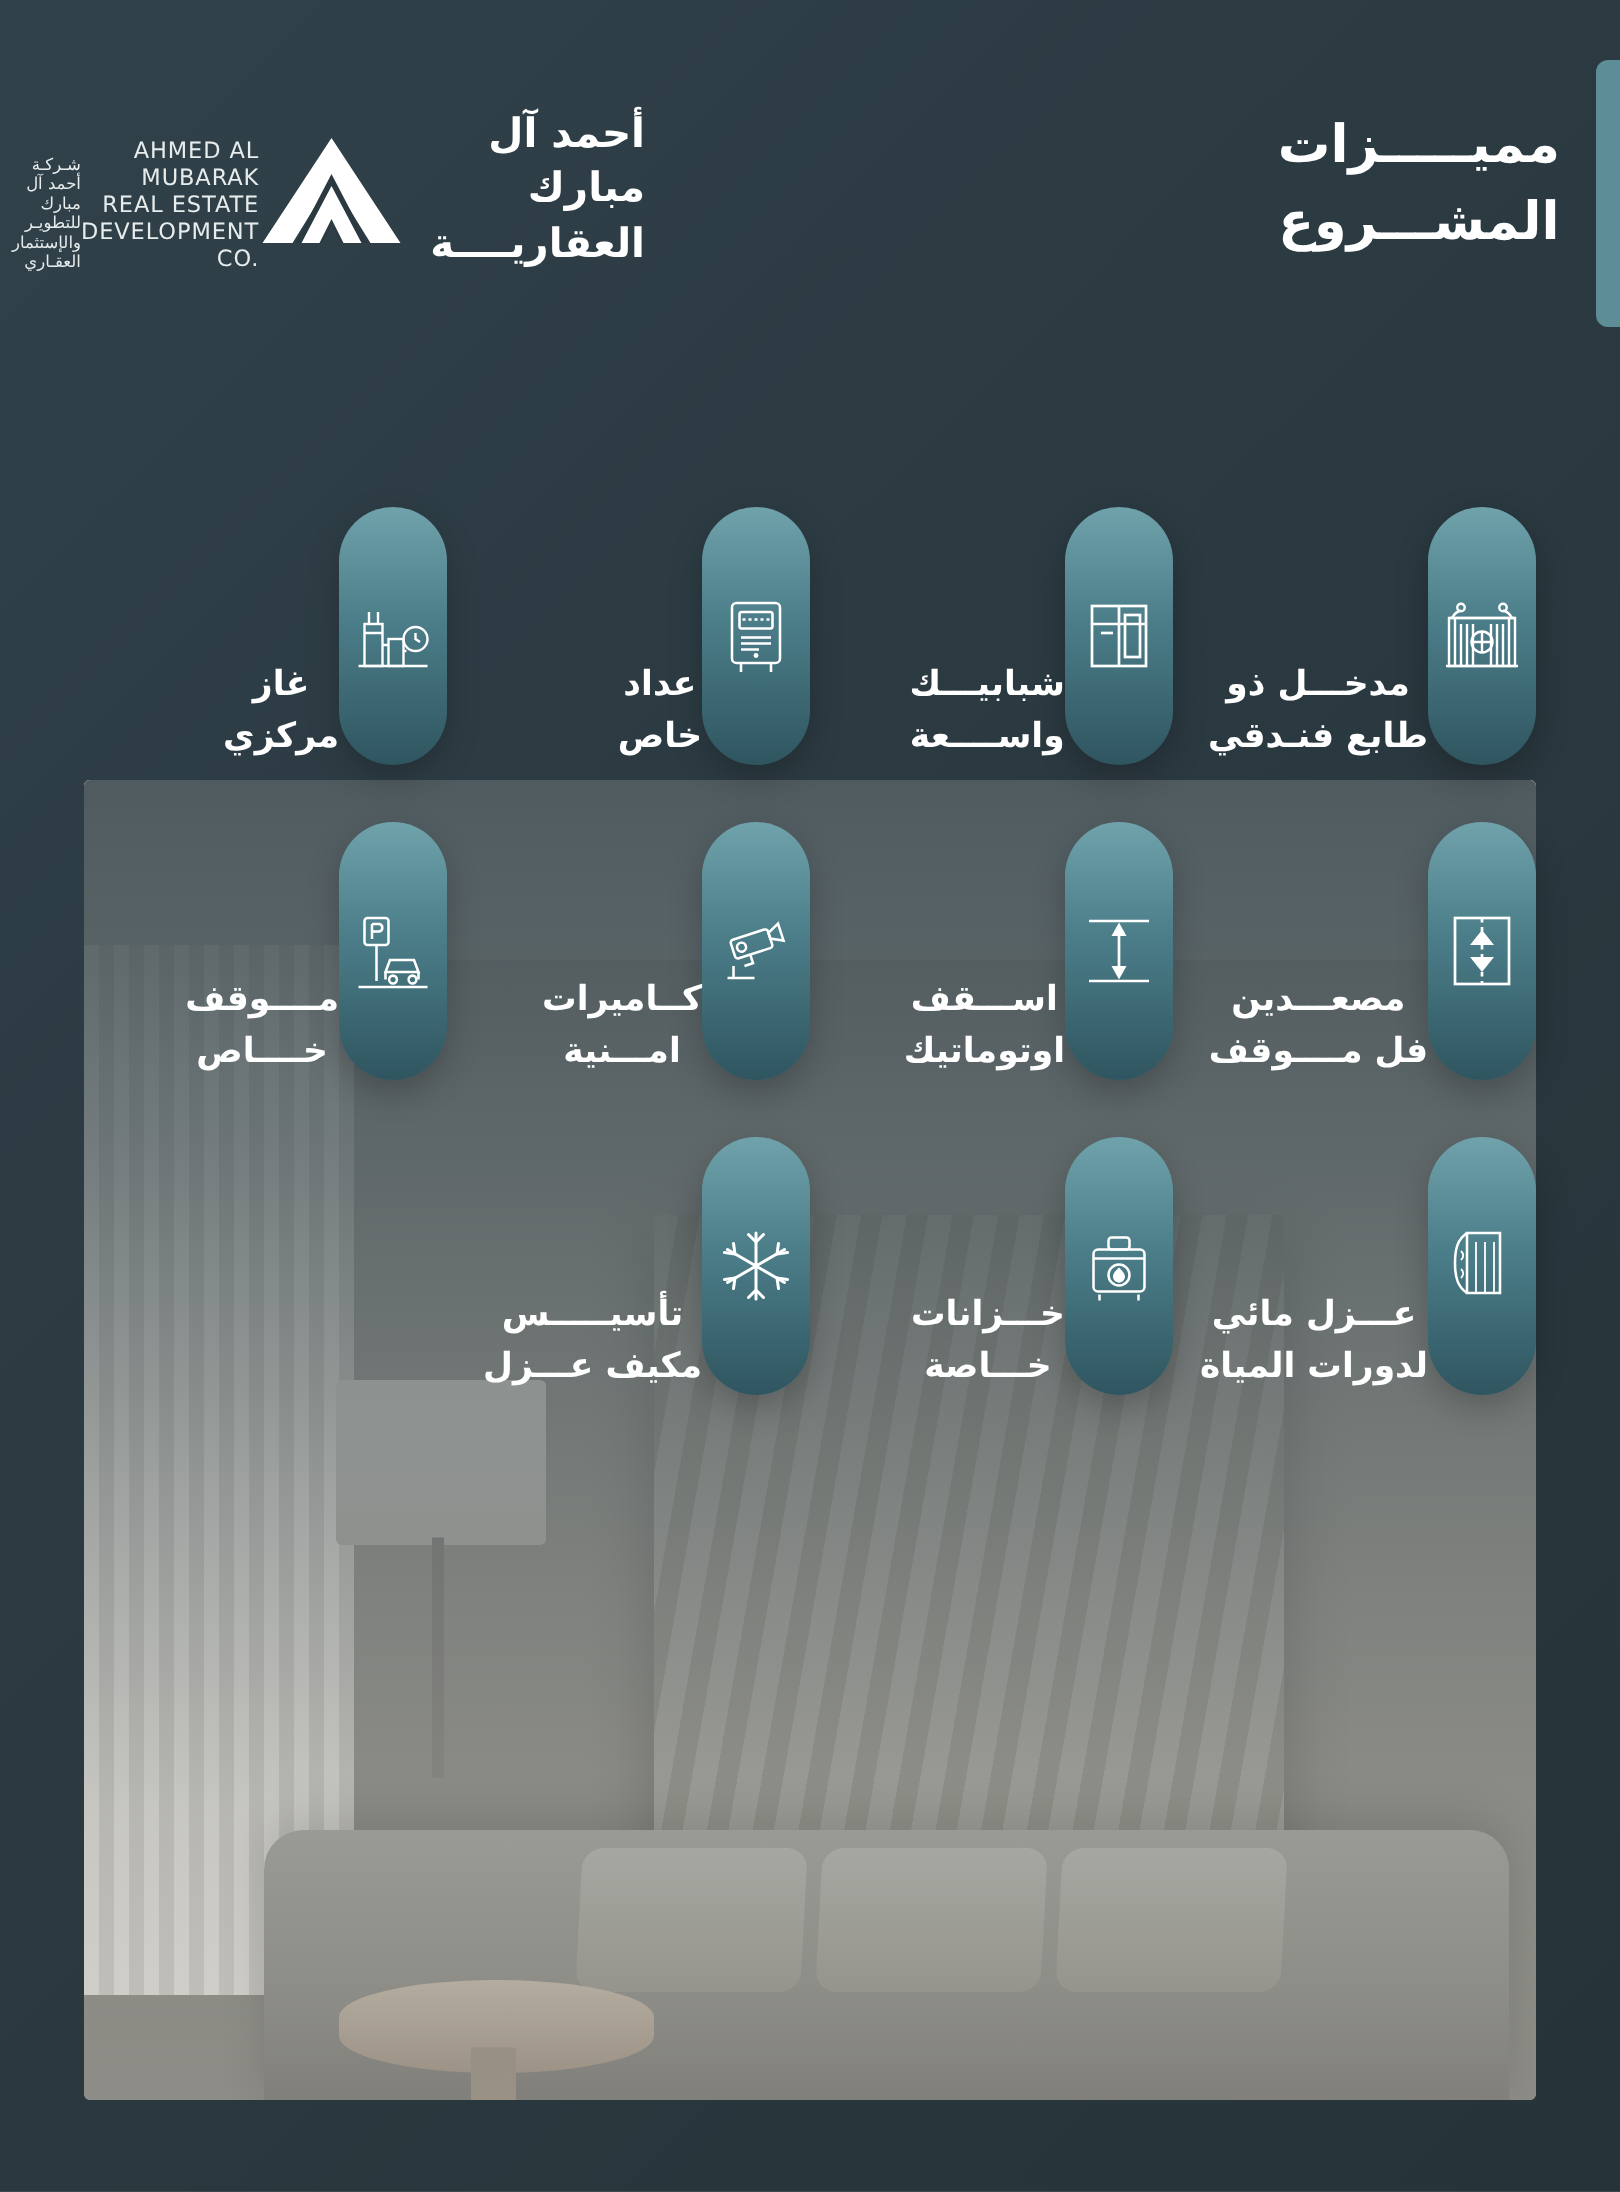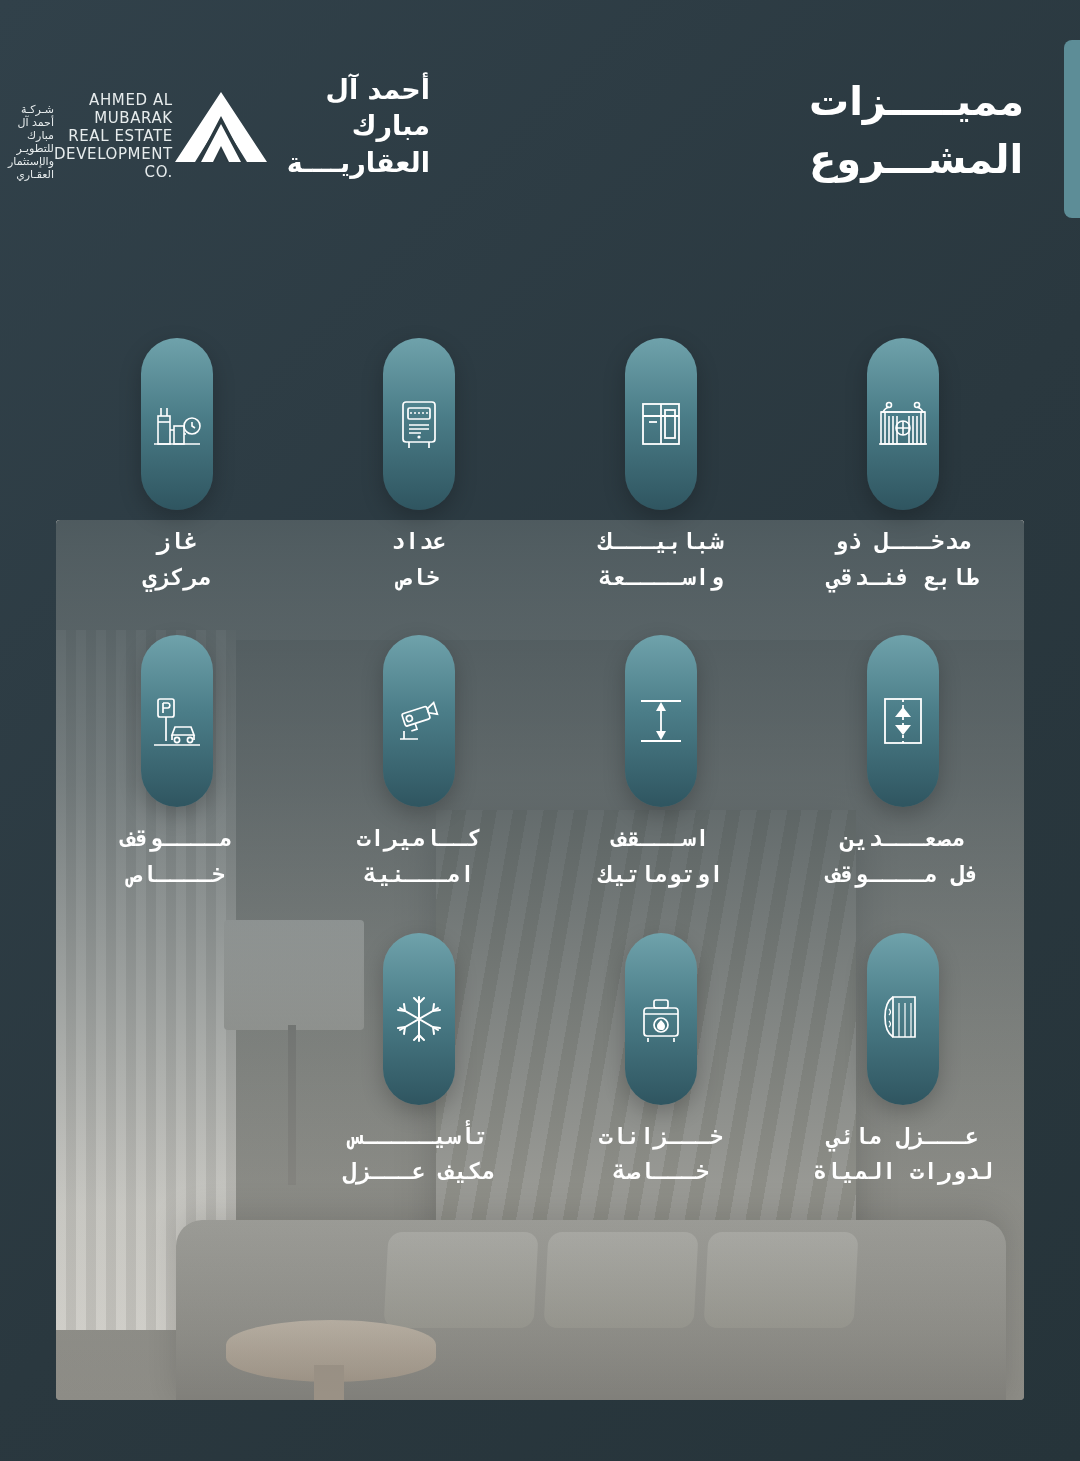--- a/index.html
+++ b/index.html
@@ -19,24 +19,24 @@
   
   .accent-bar {
     position: absolute; top: 40px; right: 0;
     width: 16px; height: 178px;
     background: #5d8d97;
     border-radius: 8px 0 0 8px;
   }
 
   
   .header-title {
-    position: absolute; top: 72px; right: 56px;
-    text-align: left;
+    position: absolute; top: 72px; right: 40px;
+    text-align: center;
     color: #ffffff;
-    font-size: 40px;
+    font-size: 35px;
     font-weight: bold;
     line-height: 1.45;
     letter-spacing: 0px;
     direction: rtl;
   }
   .header-title .line2 { display: block; }
 
   
   .logo-block {
     position: absolute; top: 72px; left: 90px;
@@ -134,23 +134,22 @@
   
   .grid {
     position: absolute; left: 56px; top: 330px;
     width: 968px;
     display: grid;
     grid-template-columns: repeat(4, 1fr);
     row-gap: 16px;
     direction: rtl;
   }
   .cell {
-    display: flex; flex-direction: column; align-items: center;
+    display: flex; flex-direction: row; align-items: flex-end;
     padding-top: 8px;
-    font-family: Liberation Mono, monospace;
   }
   .pill {
     width: 72px; height: 172px;
     border-radius: 36px;
     background: linear-gradient(180deg, #6fa2ab 0%, #4b7d88 45%, #2f5560 100%);
     display: flex; align-items: center; justify-content: center;
     box-shadow: 0 8px 22px rgba(0,0,0,.22);
   }
   .pill svg { display: block; }
   .label {

